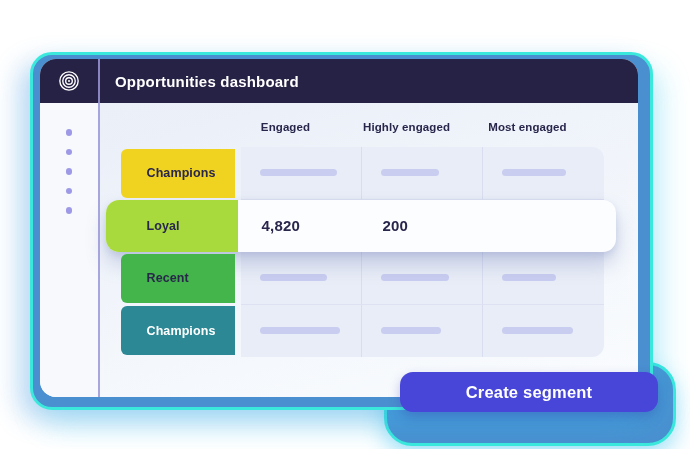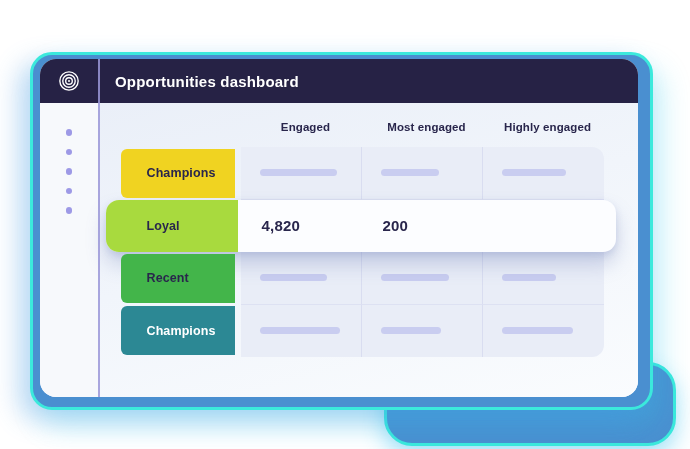--- a/index.html
+++ b/index.html
@@ -63,21 +63,21 @@
   }
   .dot{width:6.5px;height:6.5px;border-radius:50%;background:var(--dot);}
 
   .main{
     position:relative;flex:1;
     background:linear-gradient(165deg,#eaeff8 0%,#f1f5fb 45%,#fafcfe 100%);
   }
 
   
   .col-headers{
-    position:absolute;left:147px;top:18px;width:363px;height:16px;
+    position:absolute;left:127px;top:18px;width:363px;height:16px;
     display:grid;grid-template-columns:repeat(3,1fr);
   }
   .col-header{
     text-align:center;font-size:11.5px;font-weight:700;color:var(--ink);letter-spacing:.1px;
   }
 
   
   .grid{
     position:absolute;left:142.5px;top:44px;width:363px;height:210px;
     display:grid;grid-template-columns:repeat(3,1fr);grid-template-rows:repeat(4,1fr);
@@ -161,22 +161,22 @@
         <div class="dot"></div>
             <div class="dot"></div>
             <div class="dot"></div>
             <div class="dot"></div>
             <div class="dot"></div>
           </div>
 
         <div class="main">
           <div class="col-headers">
               <div class="col-header">Engaged</div>
+              <div class="col-header">Highly engaged</div>
               <div class="col-header">Most engaged</div>
-              <div class="col-header">Highly engaged</div>
             </div>
 
           <div class="grid">
               <div class="cell vline hline">
                 <div class="pill" style="width: 77px;"></div>
               </div>
               <div class="cell vline hline">
                 <div class="pill" style="width: 58px;"></div>
               </div>
               <div class="cell hline">
@@ -217,14 +217,15 @@
               <div class="row-label hl" style="top: 96.5px; background: rgb(168, 218, 62); color: rgb(41, 38, 76);">Loyal</div>
               <div class="row-label" style="top: 150.5px; background: rgb(67, 181, 74); color: rgb(41, 38, 76);">Recent</div>
               <div class="row-label" style="top: 203px; background: rgb(44, 136, 148); color: rgb(255, 255, 255);">Champions</div>
             </div>
         </div>
       </div>
 
     </div>
   </div>
 
+  <button class="cta-button">Create segment</button>
 
 </div>
 
 </body></html>

